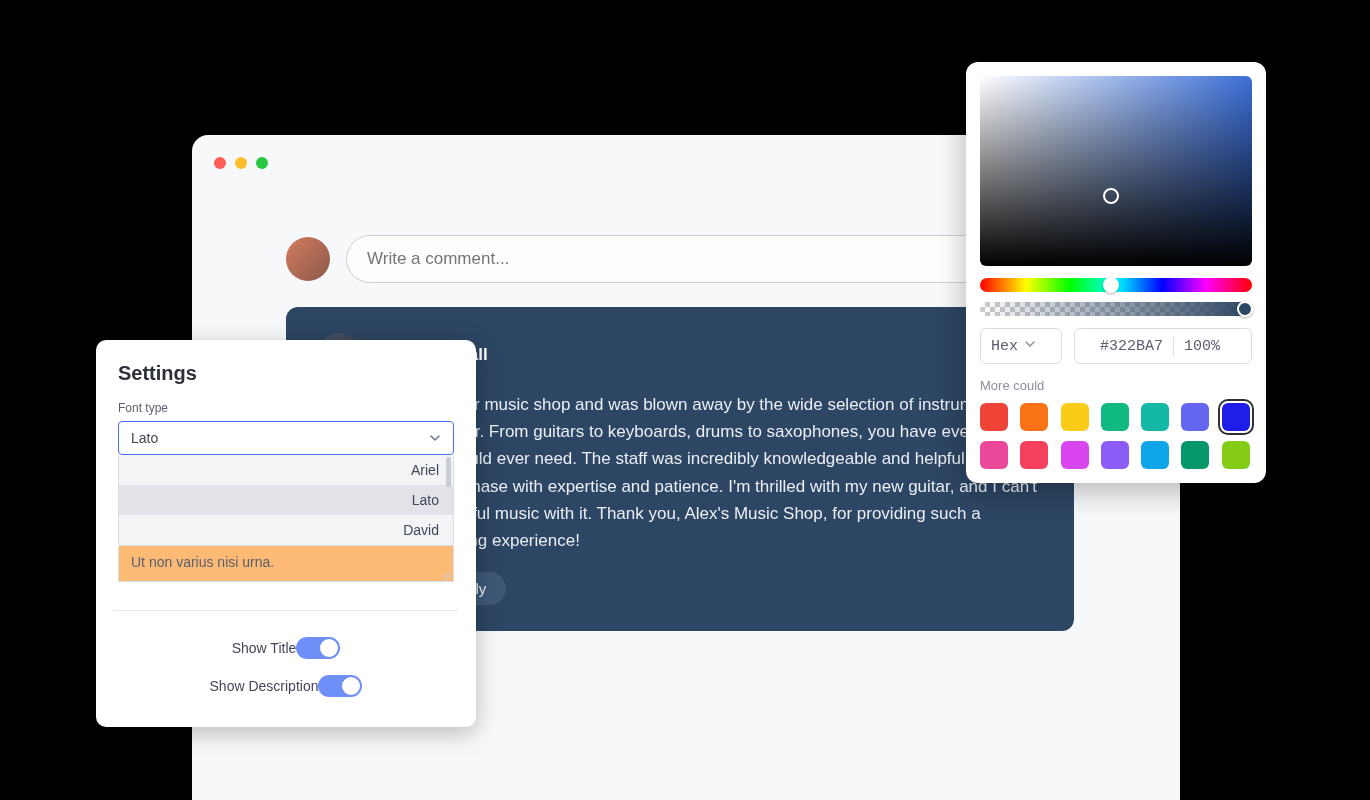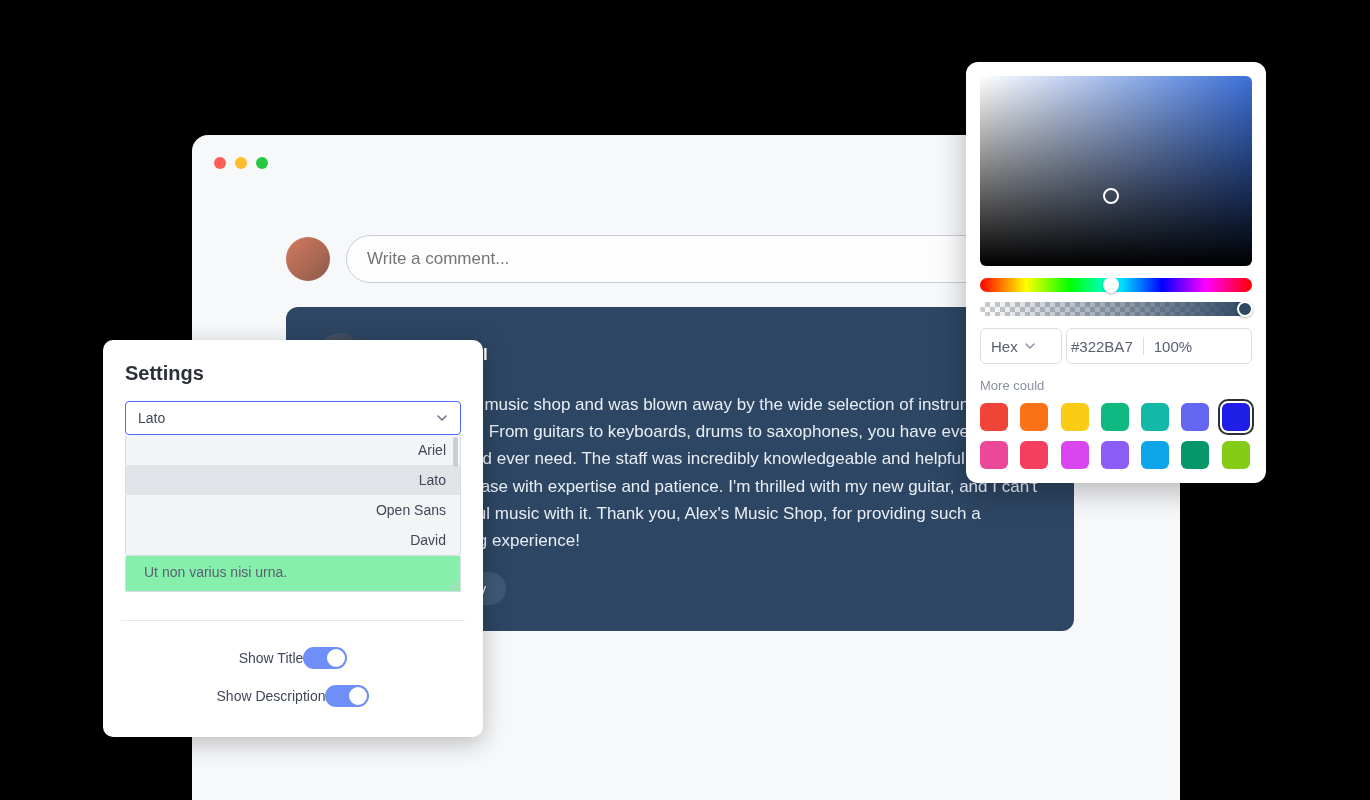--- a/index.html
+++ b/index.html
@@ -121,21 +121,20 @@
 
 .settings-panel {
   position: absolute;
   left: 96px;
   top: 340px;
   width: 380px;
   background: #fff;
   border-radius: 10px;
   padding: 22px;
   box-shadow: 0 6px 24px rgba(0,0,0,0.25);
-  margin-left: 7px;
 }
 .settings-title {
   font-size: 20px;
   font-weight: 600;
   color: #2b2f38;
   margin-bottom: 16px;
 }
 .label {
   font-size: 12px;
   color: #5a6070;
@@ -189,26 +188,26 @@
   width: 5px;
   height: 30px;
   background: #c9ced6;
   border-radius: 3px;
 }
 .textarea-box {
   width: 100%;
   height: 36px;
   border: 1px solid #d9dde4;
   border-top: none;
-  padding: 8px 18px;
+  padding: 8px 12px;
   font-size: 14px;
   color: #5a6070;
   resize: none;
   outline: none;
-  background: #86efac;
+  background: #fdba74;
   position: relative;
 }
 .resize-handle {
   position: absolute;
   right: 3px;
   bottom: 3px;
   width: 10px;
   height: 10px;
 }
 .resize-handle::before, .resize-handle::after {
@@ -329,22 +328,23 @@
   background: #2d4663;
   border: 2px solid #fff;
   border-radius: 50%;
   top: 50%;
   right: -1px;
   transform: translate(0, -50%);
   box-shadow: 0 1px 3px rgba(0,0,0,0.3);
 }
 .color-inputs {
   display: flex;
-  gap: 4px;
+  gap: 12px;
   margin-bottom: 14px;
+  font-family: Liberation Mono, monospace;
 }
 .format-select {
   height: 36px;
   border: 1px solid #d9dde4;
   border-radius: 6px;
   display: flex;
   align-items: center;
   padding: 0 10px;
   gap: 6px;
   font-size: 15px;
@@ -352,21 +352,21 @@
   cursor: pointer;
   flex: 0 0 82px;
 }
 .hex-box {
   flex: 1;
   height: 36px;
   border: 1px solid #d9dde4;
   border-radius: 6px;
   display: flex;
   align-items: center;
-  padding: 0 4px;
+  padding: 0 25px;
   font-size: 15px;
   color: #5a6070;
 }
 .hex-divider {
   width: 1px;
   height: 18px;
   background: #d9dde4;
   margin: 0 10px;
 }
 .more-colors-label {
@@ -415,32 +415,32 @@
     <div class="comment-body">I recently visited your music shop and was blown away by the wide selection of instruments and accessories you offer. From guitars to keyboards, drums to saxophones, you have everything a music enthusiast could ever need. The staff was incredibly knowledgeable and helpful, guiding me through my purchase with expertise and patience. I'm thrilled with my new guitar, and I can't wait to create beautiful music with it. Thank you, Alex's Music Shop, for providing such a fantastic music buying experience!</div>
     <div class="comment-actions">
       <button class="pill active">35 Likes</button>
       <button class="pill">Reply</button>
     </div>
   </div>
 </div>
 
 <div class="settings-panel">
   <div class="settings-title">Settings</div>
+  <label class="label">Font type</label>
   <div class="select-box">
     <span>Lato</span>
     <span class="chevron">
       <svg width="12" height="12" viewBox="0 0 12 12">
           <path d="M2 4l4 4 4-4" stroke="#6b7385" stroke-width="1.5" fill="none" stroke-linecap="round"></path>
         </svg>
     </span>
   </div>
   <div class="dropdown dropdown-scroll">
     <div class="dropdown-item">Ariel</div>
     <div class="dropdown-item sel">Lato</div>
-    <div class="dropdown-item">Open Sans</div>
     <div class="dropdown-item">David</div>
     <div class="dropdown-track"></div>
   </div>
   <div style="position:relative">
     <div class="textarea-box">Ut non varius nisi urna.</div>
     <div class="resize-handle"></div>
   </div>
   <div class="divider"></div>
   <div class="toggle-row">
     <span class="toggle-label">Show Title</span>

